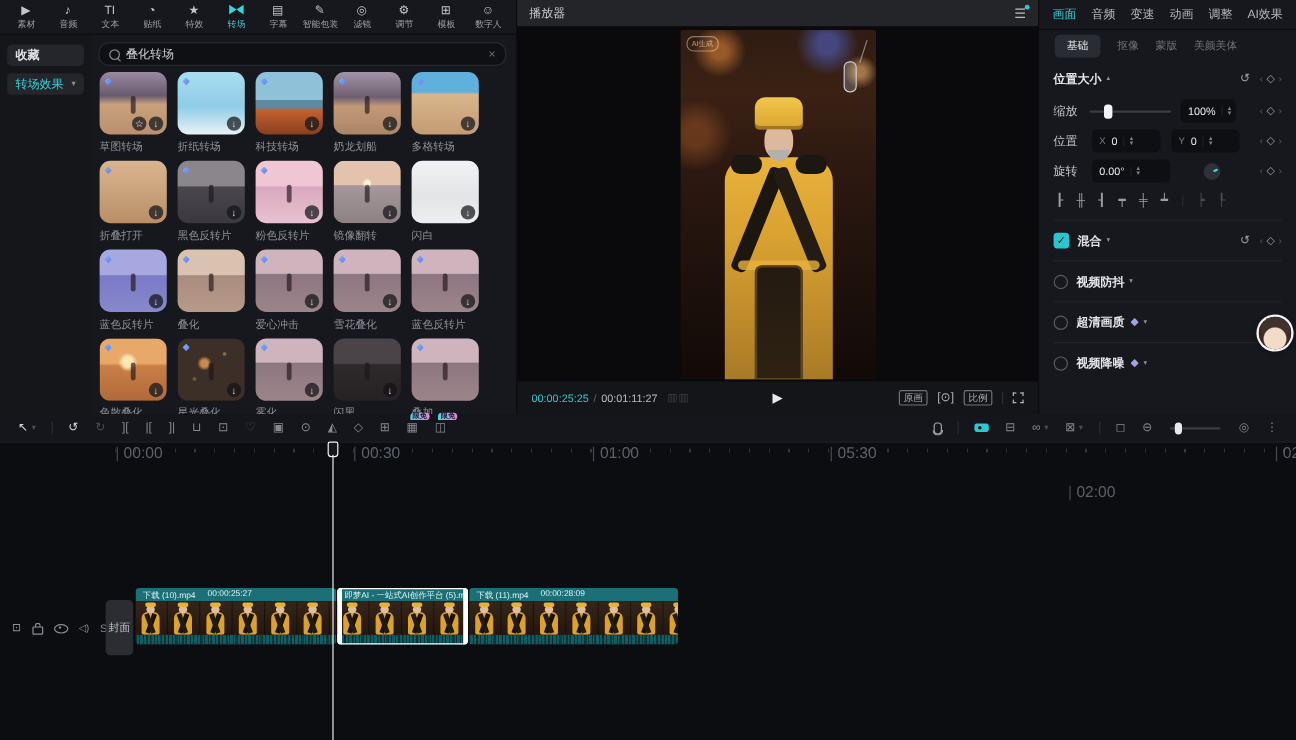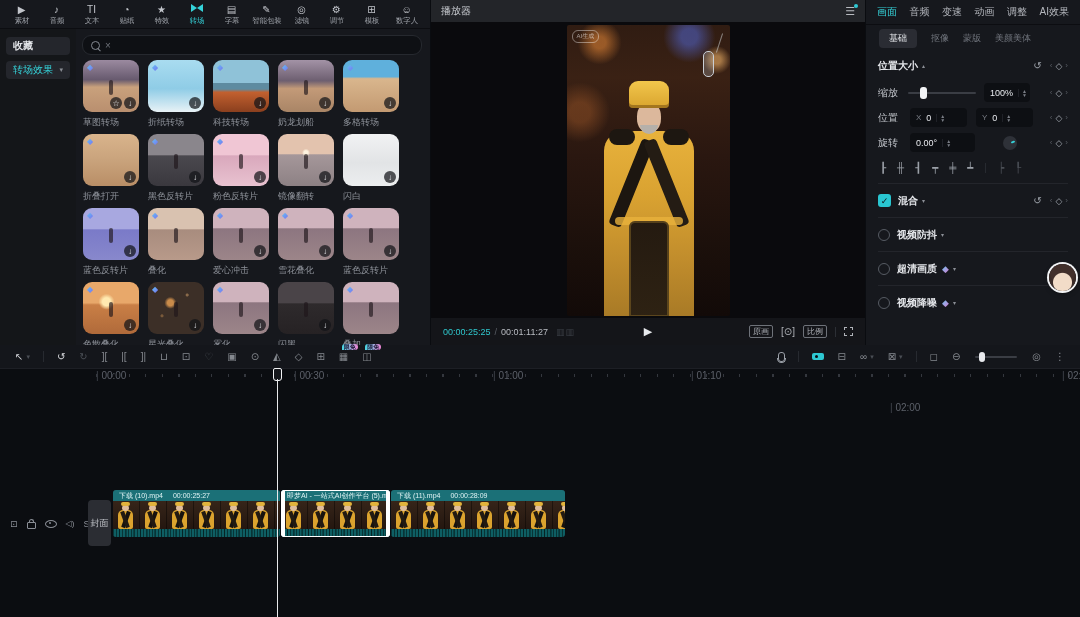--- a/index.html
+++ b/index.html
@@ -140,21 +140,21 @@
   .tl-div{width:1px;height:11px;background:#272a30;margin:0 6px;}
   .free-badge{position:absolute;top:-8px;left:3px;font-size:6px;padding:0 2px;border-radius:3px 3px 3px 0;background:linear-gradient(90deg,#43d7e2,#ef83d4);color:#201838;font-weight:bold;}
   .css-mic{width:5px;height:8px;border:1px solid #9ba0a8;border-radius:3px;position:relative;margin:0 7px;}
   .css-mic::after{content:'';position:absolute;left:-2px;top:5px;width:7px;height:4px;border:1px solid #9ba0a8;border-top:none;border-radius:0 0 5px 5px;}
   .css-magnet{width:12px;height:7px;border-radius:2px;background:#2ec8d2;position:relative;margin:0 7px;}
   .css-magnet::after{content:'';position:absolute;left:3px;top:2px;width:3px;height:3px;border-radius:50%;background:#0b0d11;}
   .zoom-slider{position:relative;width:42px;height:2px;background:#3a3d44;border-radius:1px;margin:0 8px;}
   .zoom-slider .thumb-h{position:absolute;top:-4px;left:4px;width:6px;height:10px;border-radius:3px;background:#e8eaee;}
   .ruler{position:absolute;left:0;top:23px;width:1080px;height:16px;}
   .ruler-ticks{position:absolute;left:96px;right:0;top:6px;height:3px;background:repeating-linear-gradient(90deg,#34373e 0 1px,rgba(0,0,0,0) 1px 16.5px);}
-  .tick-label{position:absolute;top:2px;font-size:10px;color:#5c6069;white-space:nowrap;text-align:right;}
+  .tick-label{position:absolute;top:2px;font-size:13px;color:#5c6069;white-space:nowrap;text-align:right;}
   .tick-label::before{content:'| ';color:#43474f;}
   .playhead{position:absolute;left:273px;top:23px;width:9px;height:249px;z-index:30;pointer-events:none;}
   .ph-head{width:7px;height:11px;border:1.5px solid #f2f3f5;border-radius:2px 2px 3px 3px;background:#15171c;}
   .ph-line{position:absolute;left:4px;top:11px;width:1px;height:238px;background:#e8e9eb;}
   .track-head{position:absolute;left:0;top:155px;width:88px;height:47px;display:flex;align-items:center;gap:9px;padding-left:10px;color:#8a8e96;font-size:9px;}
   .css-lock{width:7px;height:5px;border:1px solid #8a8e96;border-radius:1px;position:relative;margin-top:3px;}
   .css-lock::before{content:'';position:absolute;left:1px;top:-4px;width:3px;height:3px;border:1px solid #8a8e96;border-bottom:none;border-radius:3px 3px 0 0;}
   .css-eye{width:10px;height:6px;border:1px solid #8a8e96;border-radius:50%;position:relative;}
   .css-eye::after{content:'';position:absolute;left:3px;top:1px;width:2px;height:2px;border-radius:50%;background:#8a8e96;}
   .cover-btn{position:absolute;left:88px;top:155px;width:23px;height:46px;background:#2b2d33;border-radius:4px;display:flex;align-items:center;justify-content:center;font-size:9px;color:#c0c3c8;cursor:pointer;writing-mode:initial;}
@@ -237,20 +237,21 @@
             <span>收藏</span>
           </div>
         <div class="side-pill cat">
             <span>转场效果</span>
             <span class="chev">▾</span>
           </div>
       </aside>
       <div class="browser">
         <div class="searchbar">
           <span class="css-search"></span>
+          <input readonly="" value="叠化转场" style="">
           <span class="search-clear">×</span>
         </div>
         <div class="grid" id="transitions-grid">
             <div class="card">
     <div class="thumb th-sunset-purple fig">
       <span class="vipb">◆</span>
       <span class="badges">
         <span class="cbadge star">☆</span>
         <span class="cbadge dl">↓</span>
       </span>
@@ -664,21 +665,21 @@
         </span>
       <span class="tli">◎</span>
       <span class="tli">⋮</span>
     </div>
     <div class="ruler">
       <div class="ruler-ticks"></div>
       <div id="ruler-labels">
           <span class="tick-label" style="left: 96px;">00:00</span>
           <span class="tick-label" style="left: 294px;">00:30</span>
           <span class="tick-label" style="left: 493px;">01:00</span>
-          <span class="tick-label" style="left: 691px;">01:10</span>
+          <span class="tick-label" style="left: 691px;">05:30</span>
           <span class="tick-label" style="left: 890px; margin-top: 32px;">02:00</span>
           <span class="tick-label" style="left: 1062px;">02:3</span>
         </div>
     </div>
     <div class="track-head">
       <span style="font-size:9px">⊡</span>
       <span class="css-lock"></span>
       <span class="css-eye"></span>
       <span style="font-size:8px">◁)</span>
       <span>S</span>

